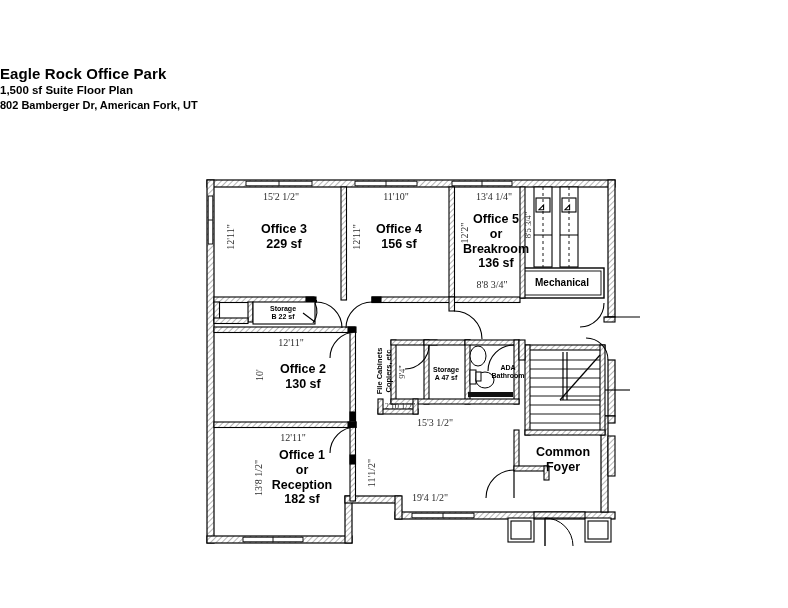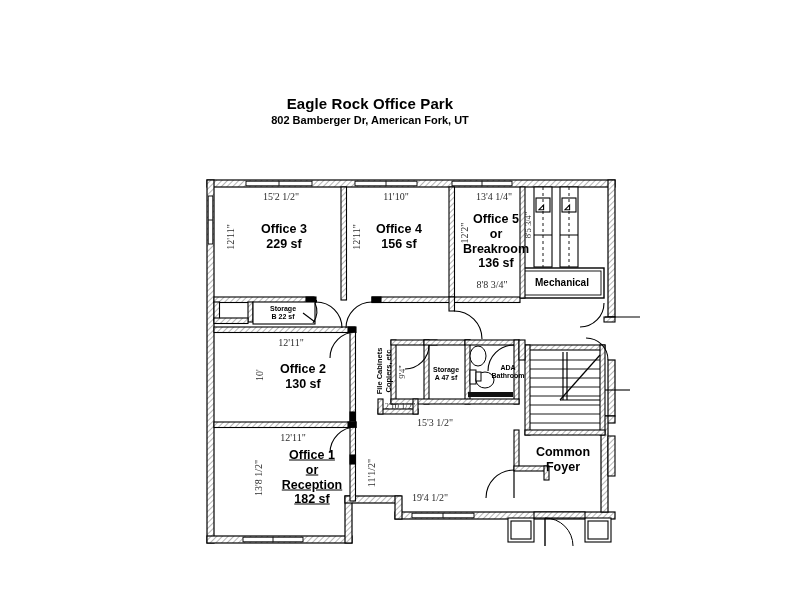--- a/index.html
+++ b/index.html
@@ -21,23 +21,22 @@
     height: 608px;
     background: #ffffff;
   }
 
   
   .title-block {
     position: absolute;
     left: 0;
     top: 64px;
     width: 740px;
-    text-align: center;
+    text-align: left;
     line-height: 1.28;
-    margin-top: 30px;
   }
   .title-main {
     font-family: "Liberation Sans", sans-serif;
     font-weight: bold;
     font-size: 15px;
     letter-spacing: 0.1px;
   }
   .title-sub {
     font-family: "Liberation Sans", sans-serif;
     font-weight: bold;
@@ -108,20 +107,21 @@
     text-align: center;
   }
 </style>
 </head>
 <body>
 
 <div id="page">
 
   <div class="title-block">
     <div class="title-main">Eagle Rock Office Park</div>
+    <div class="title-sub">1,500 sf Suite Floor Plan</div>
     <div class="title-sub2">802 Bamberger Dr, American Fork, UT</div>
   </div>
 
   <div id="plan-wrap">
 
     <svg id="plan-svg" width="788" height="608" viewBox="0 0 788 608">
       <defs>
         <pattern id="wallhatch" width="4" height="4" patternUnits="userSpaceOnUse" patternTransform="rotate(45)">
           <rect width="4" height="4" fill="#ffffff"></rect>
           <line x1="0" y1="0" x2="0" y2="4" stroke="#777777" stroke-width="1.1"></line>
@@ -359,21 +359,21 @@
       <div>B 22 sf</div>
     </div>
 
     <div class="lbl room-label" style="left:303px; top:377px;">
       <div>Office 2</div>
       <div>130 sf</div>
     </div>
     <div class="lbl dim" style="left:291px; top:342px;">12'11"</div>
     <div class="lbl dim vert" style="left:259px; top:375px;">10'</div>
 
-    <div class="lbl room-label" style="left:312px; top:477px;text-decoration:underline;">
+    <div class="lbl room-label" style="left:302px; top:477px;">
       <div>Office 1</div>
       <div>or</div>
       <div>Reception</div>
       <div>182 sf</div>
     </div>
     <div class="lbl dim" style="left:293px; top:437px;">12'11"</div>
     <div class="lbl dim vert" style="left:258px; top:478px;">13'8 1/2"</div>
     <div class="lbl dim vert" style="left:371px; top:473px;">11'1/2"</div>
 
     <div class="lbl vtext" style="left:385px; top:371px;">

